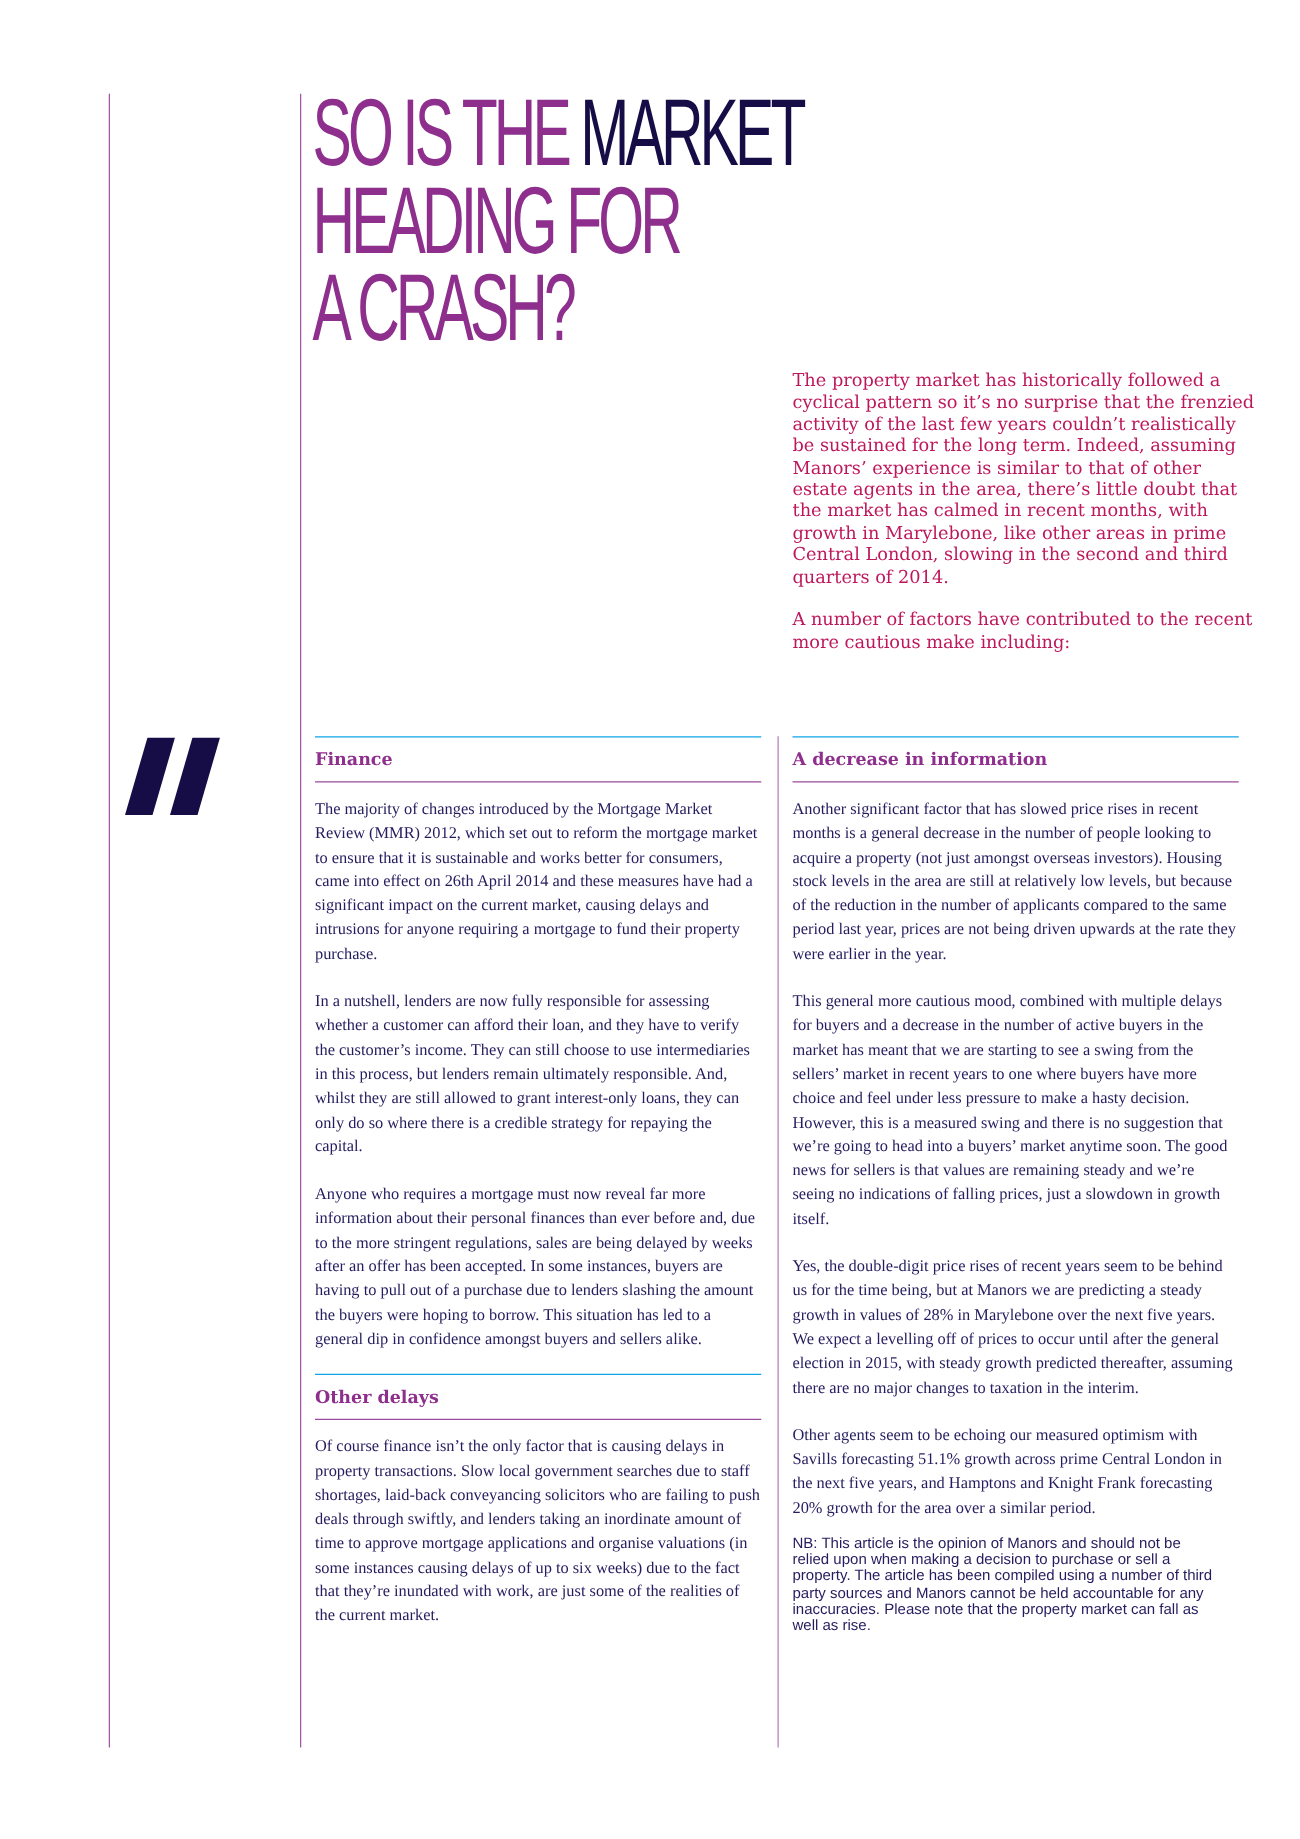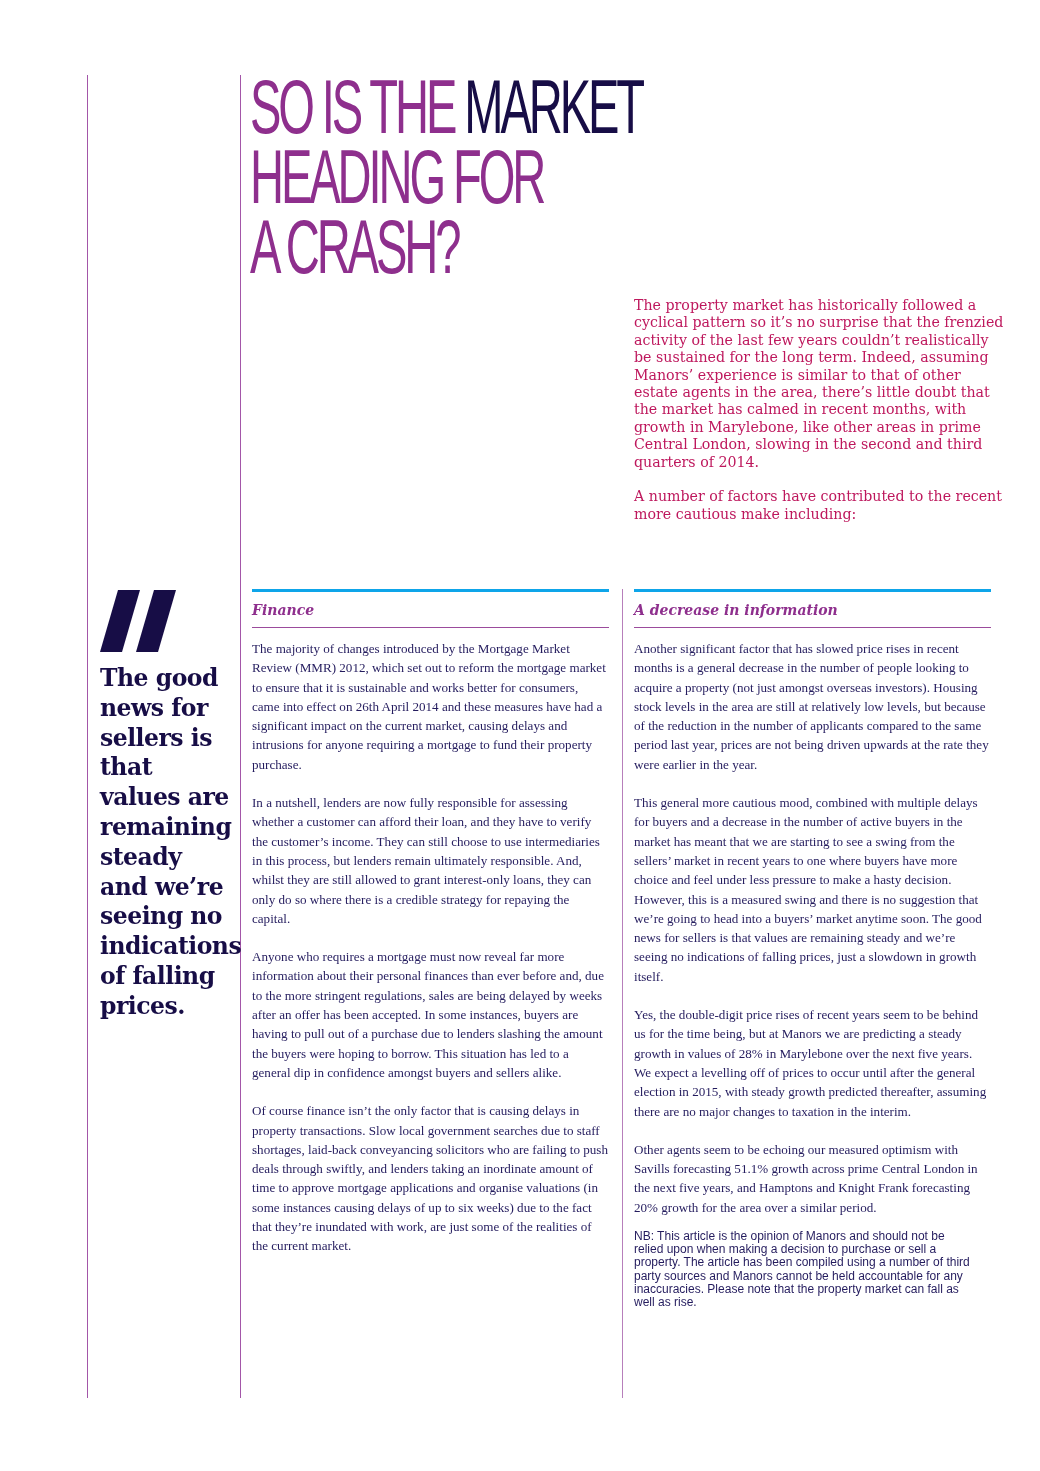--- a/index.html
+++ b/index.html
@@ -23,23 +23,23 @@
   .intro p { margin: 0 0 17.4px 0; }
 
   .pull { position: absolute; left: 100px; top: 590px; width: 135px; }
   .quote-mark { width: 76px; height: 62px; display: block; }
   .pull-text { margin: 12px 0 0 0; font-family: "DejaVu Serif", serif; font-weight: bold;
                font-size: 23.5px; line-height: 29.8px; color: #170d46; letter-spacing: -0.5px; }
 
   .col { position: absolute; width: 357px; }
   #col-left  { left: 252px; top: 589px; }
   #col-right { left: 634px; top: 589px; }
-  .sec-head { border-top: 3px solid #0ea5e9; border-bottom: 1px solid #9b4b9c;
+  .sec-head { border-top: 1px solid #0ea5e9; border-bottom: 1px solid #9b4b9c;
               padding: 10px 0 9px 0; font-family: "DejaVu Serif", serif; font-weight: bold;
-              font-size: 14px; color: #8e2f8d; margin-bottom: 11px; font-style: italic; }
+              font-size: 14px; color: #8e2f8d; margin-bottom: 11px; }
   .body-p { margin: 0 0 19px 0; font-size: 13.1px; line-height: 19.3px; color: #241c5e; font-family: Liberation Serif, serif; }
   .sec2 { margin-top: 2px; }
   .nb { font-size: 12px; line-height: 13.2px; color: #241c5e; margin: -6px 16px 0 0; }
 </style>
 </head>
 <body>
 
 <div class="vline" id="vline-left"></div>
 <div class="vline" id="vline-mid"></div>
 <div class="vline" id="vline-col"></div>
@@ -53,28 +53,28 @@
 <div class="intro">
   <p>The property market has historically followed a cyclical pattern so it’s no surprise that the frenzied activity of the last few years couldn’t realistically be sustained for the long term. Indeed, assuming Manors’ experience is similar to that of other estate agents in the area, there’s little doubt that the market has calmed in recent months, with growth in Marylebone, like other areas in prime Central London, slowing in the second and third quarters of 2014.</p>
   <p>A number of factors have contributed to the recent more cautious make including:</p>
 </div>
 
 <div class="pull">
   <svg class="quote-mark" viewBox="0 0 76 62">
     <polygon points="18,0 40,0 22,62 0,62" fill="#170d46"></polygon>
     <polygon points="54,0 76,0 58,62 36,62" fill="#170d46"></polygon>
   </svg>
-  <p class="pull-text">The good news for sellers is that values are remaining steady and we’re seeing no indications of falling prices.</p>
 </div>
 
 <div class="col" id="col-left">
   <div class="sec-head">Finance</div>
   <p class="body-p">The majority of changes introduced by the Mortgage Market Review (MMR) 2012, which set out to reform the mortgage market to ensure that it is sustainable and works better for consumers, came into effect on 26th April 2014 and these measures have had a significant impact on the current market, causing delays and intrusions for anyone requiring a mortgage to fund their property purchase.</p>
   <p class="body-p">In a nutshell, lenders are now fully responsible for assessing whether a customer can afford their loan, and they have to verify the customer’s income. They can still choose to use intermediaries in this process, but lenders remain ultimately responsible. And, whilst they are still allowed to grant interest-only loans, they can only do so where there is a credible strategy for repaying the capital.</p>
   <p class="body-p">Anyone who requires a mortgage must now reveal far more information about their personal finances than ever before and, due to the more stringent regulations, sales are being delayed by weeks after an offer has been accepted. In some instances, buyers are having to pull out of a purchase due to lenders slashing the amount the buyers were hoping to borrow. This situation has led to a general dip in confidence amongst buyers and sellers alike.</p>
+  <div class="sec-head sec2">Other delays</div>
   <p class="body-p">Of course finance isn’t the only factor that is causing delays in property transactions. Slow local government searches due to staff shortages, laid-back conveyancing solicitors who are failing to push deals through swiftly, and lenders taking an inordinate amount of time to approve mortgage applications and organise valuations (in some instances causing delays of up to six weeks) due to the fact that they’re inundated with work, are just some of the realities of the current market.</p>
 </div>
 
 <div class="col" id="col-right">
   <div class="sec-head">A decrease in information</div>
   <p class="body-p">Another significant factor that has slowed price rises in recent months is a general decrease in the number of people looking to acquire a property (not just amongst overseas investors). Housing stock levels in the area are still at relatively low levels, but because of the reduction in the number of applicants compared to the same period last year, prices are not being driven upwards at the rate they were earlier in the year.</p>
   <p class="body-p">This general more cautious mood, combined with multiple delays for buyers and a decrease in the number of active buyers in the market has meant that we are starting to see a swing from the sellers’ market in recent years to one where buyers have more choice and feel under less pressure to make a hasty decision. However, this is a measured swing and there is no suggestion that we’re going to head into a buyers’ market anytime soon. The good news for sellers is that values are remaining steady and we’re seeing no indications of falling prices, just a slowdown in growth itself.</p>
   <p class="body-p">Yes, the double-digit price rises of recent years seem to be behind us for the time being, but at Manors we are predicting a steady growth in values of 28% in Marylebone over the next five years. We expect a levelling off of prices to occur until after the general election in 2015, with steady growth predicted thereafter, assuming there are no major changes to taxation in the interim.</p>
   <p class="body-p">Other agents seem to be echoing our measured optimism with Savills forecasting 51.1% growth across prime Central London in the next five years, and Hamptons and Knight Frank forecasting 20% growth for the area over a similar period.</p>
   <p class="nb">NB: This article is the opinion of Manors and should not be relied upon when making a decision to purchase or sell a property. The article has been compiled using a number of third party sources and Manors cannot be held accountable for any inaccuracies. Please note that the property market can fall as well as rise.</p>

